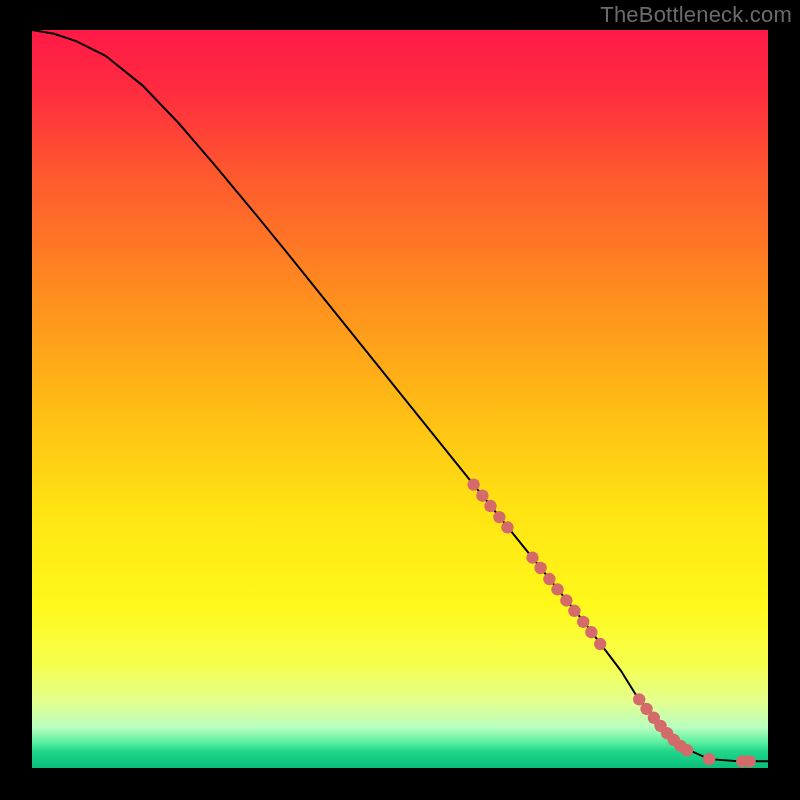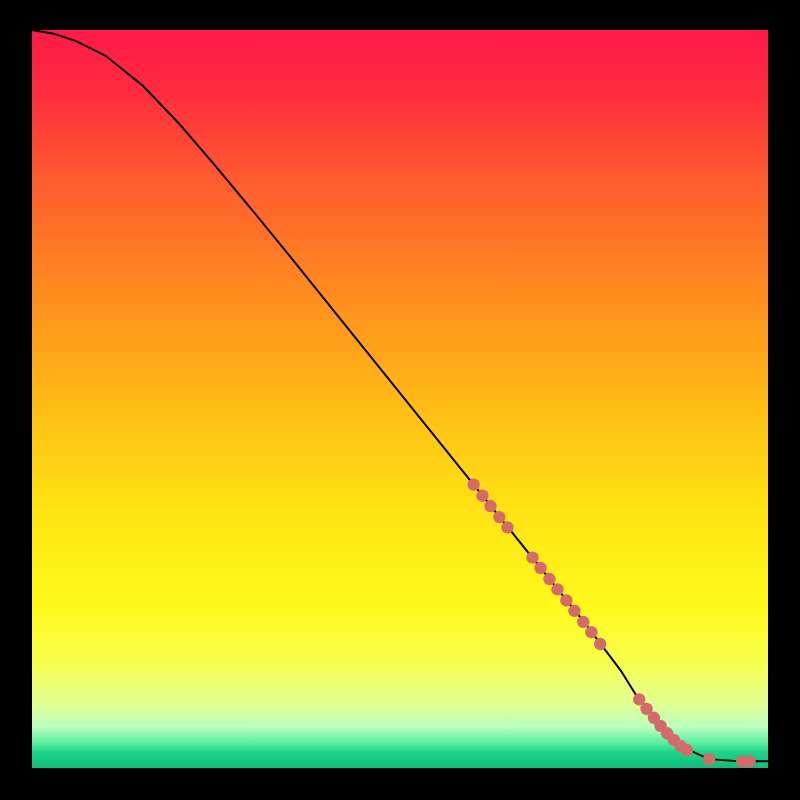--- a/index.html
+++ b/index.html
@@ -37,20 +37,21 @@
   .plot-area svg {
     width: 100%;
     height: 100%;
     display: block;
   }
 </style>
 </head>
 <body>
 
 <div class="frame">
+  <div class="watermark">TheBottleneck.com</div>
 
   <div class="plot-area">
     <svg id="plot-svg" viewBox="0 0 736 738" preserveAspectRatio="none">
       <defs>
         <linearGradient id="bg-grad" x1="0" y1="0" x2="0" y2="1">
             <stop offset="0.00%" stop-color="#ff1a47"></stop>
             <stop offset="8.00%" stop-color="#ff2b3f"></stop>
             <stop offset="20.00%" stop-color="#ff5a2e"></stop>
             <stop offset="35.00%" stop-color="#ff8a1f"></stop>
             <stop offset="50.00%" stop-color="#ffb915"></stop>

